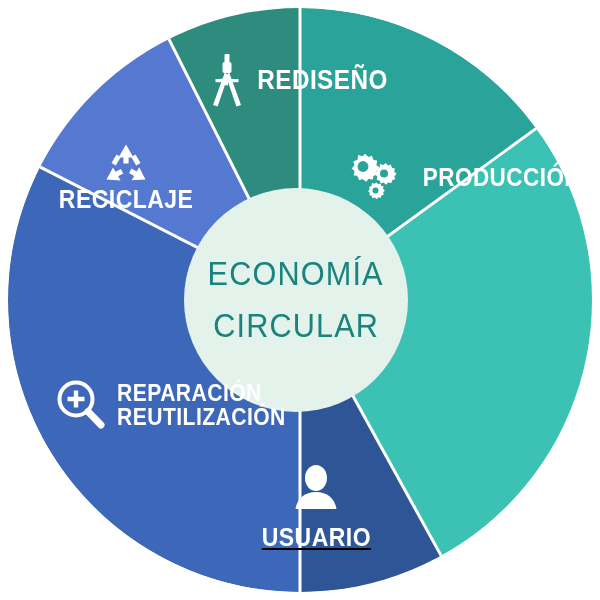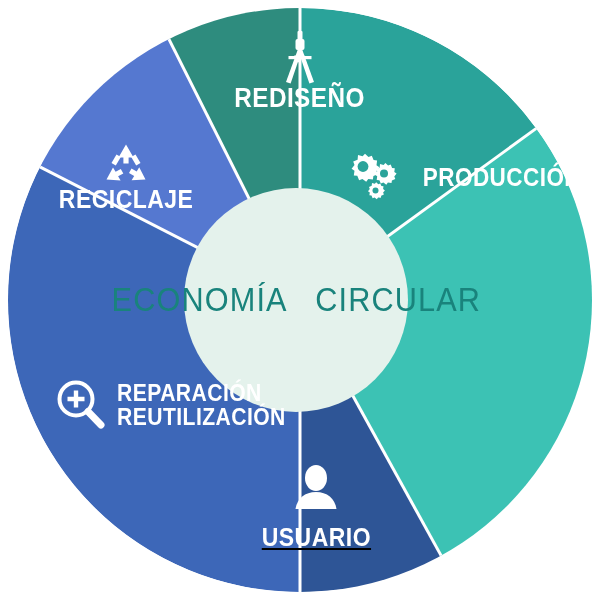--- a/index.html
+++ b/index.html
@@ -61,24 +61,23 @@
   }
   #lbl-reciclaje {
     font-size: 25px;
     position: static;
     transform: scaleX(0.92);
   }
 
   
   #g-redisено, #g-rediseno {
     left: 190px;
-    top: 40px;
+    top: 50px;
     width: 220px;
     height: 60px;
-    flex-direction: column;
     gap: 0;
   }
   #lbl-rediseno {
     font-size: 27px;
     position: static;
     transform: scaleX(0.9);
   }
 
   
   #g-produccion {
@@ -144,21 +143,21 @@
   }
 
   
   #center-text {
     position: absolute;
     left: 186px;
     top: 235px;
     width: 220px;
     height: 130px;
     display: flex;
-    flex-direction: row;
+    flex-direction: column;
     align-items: center;
     justify-content: center;
     gap: 14px;
     pointer-events: none;
   }
   .center-line {
     color: #19837c;
     font-family: "Liberation Sans", sans-serif;
     font-weight: 400;
     font-size: 33px;

